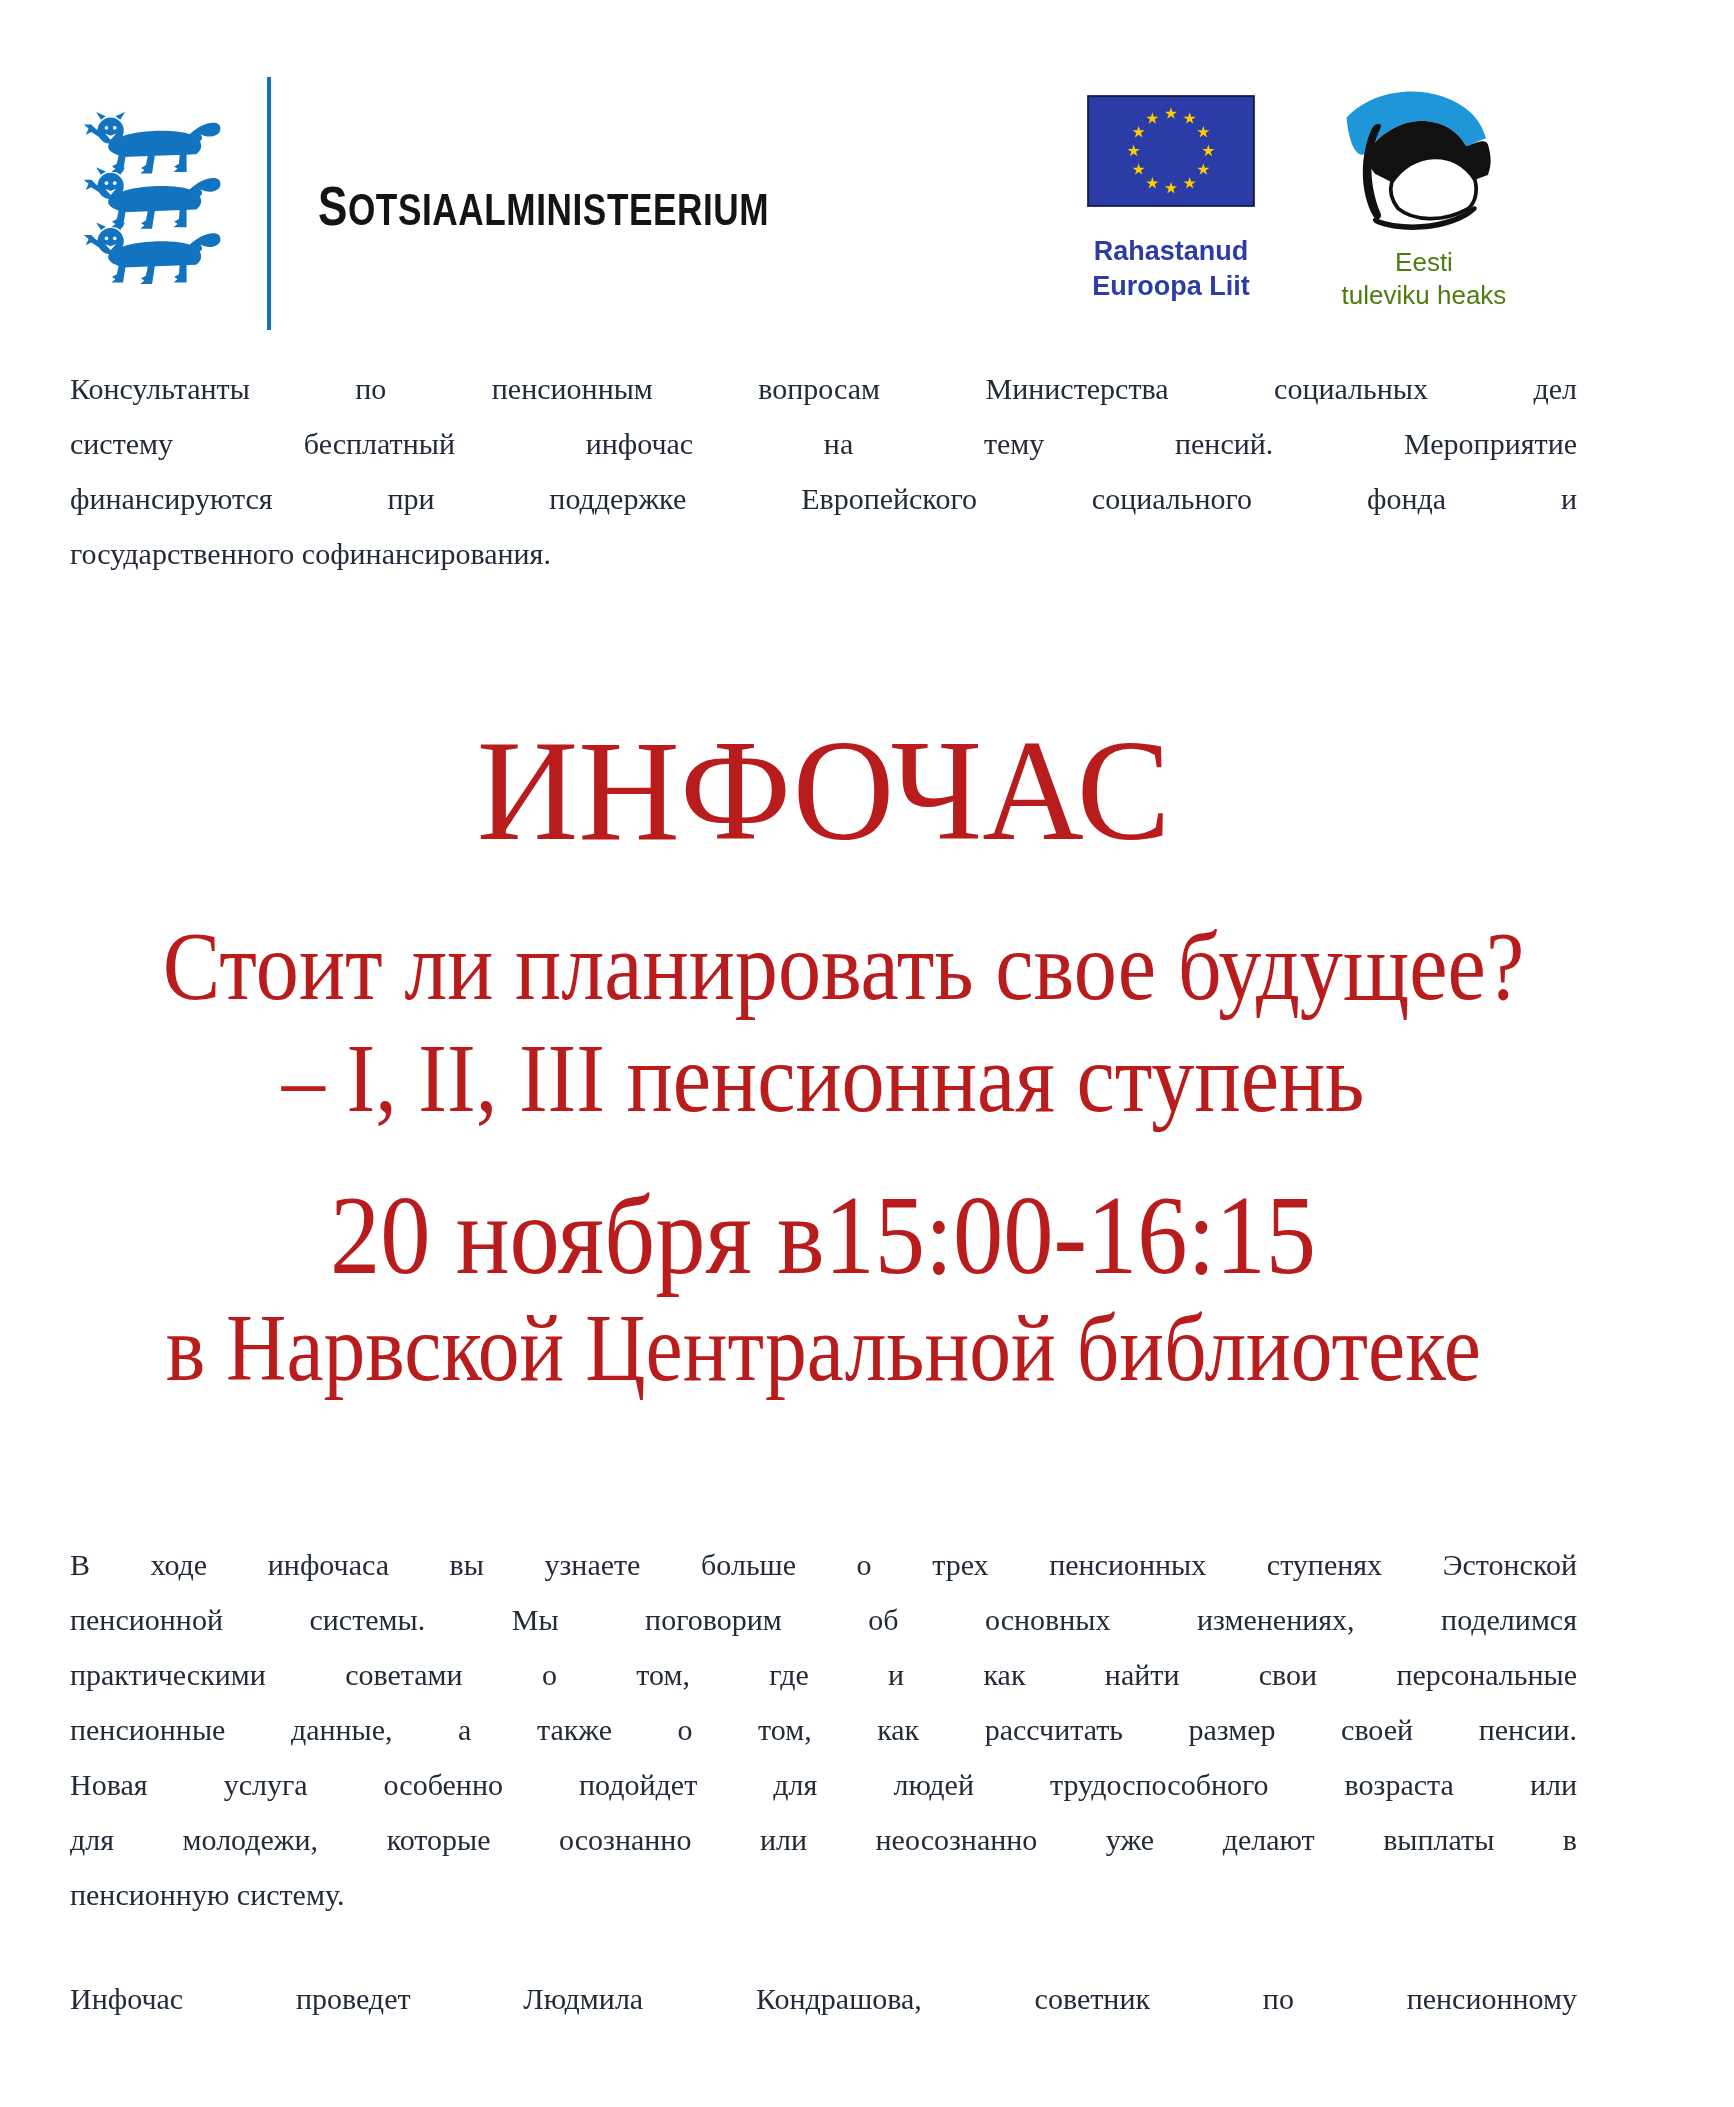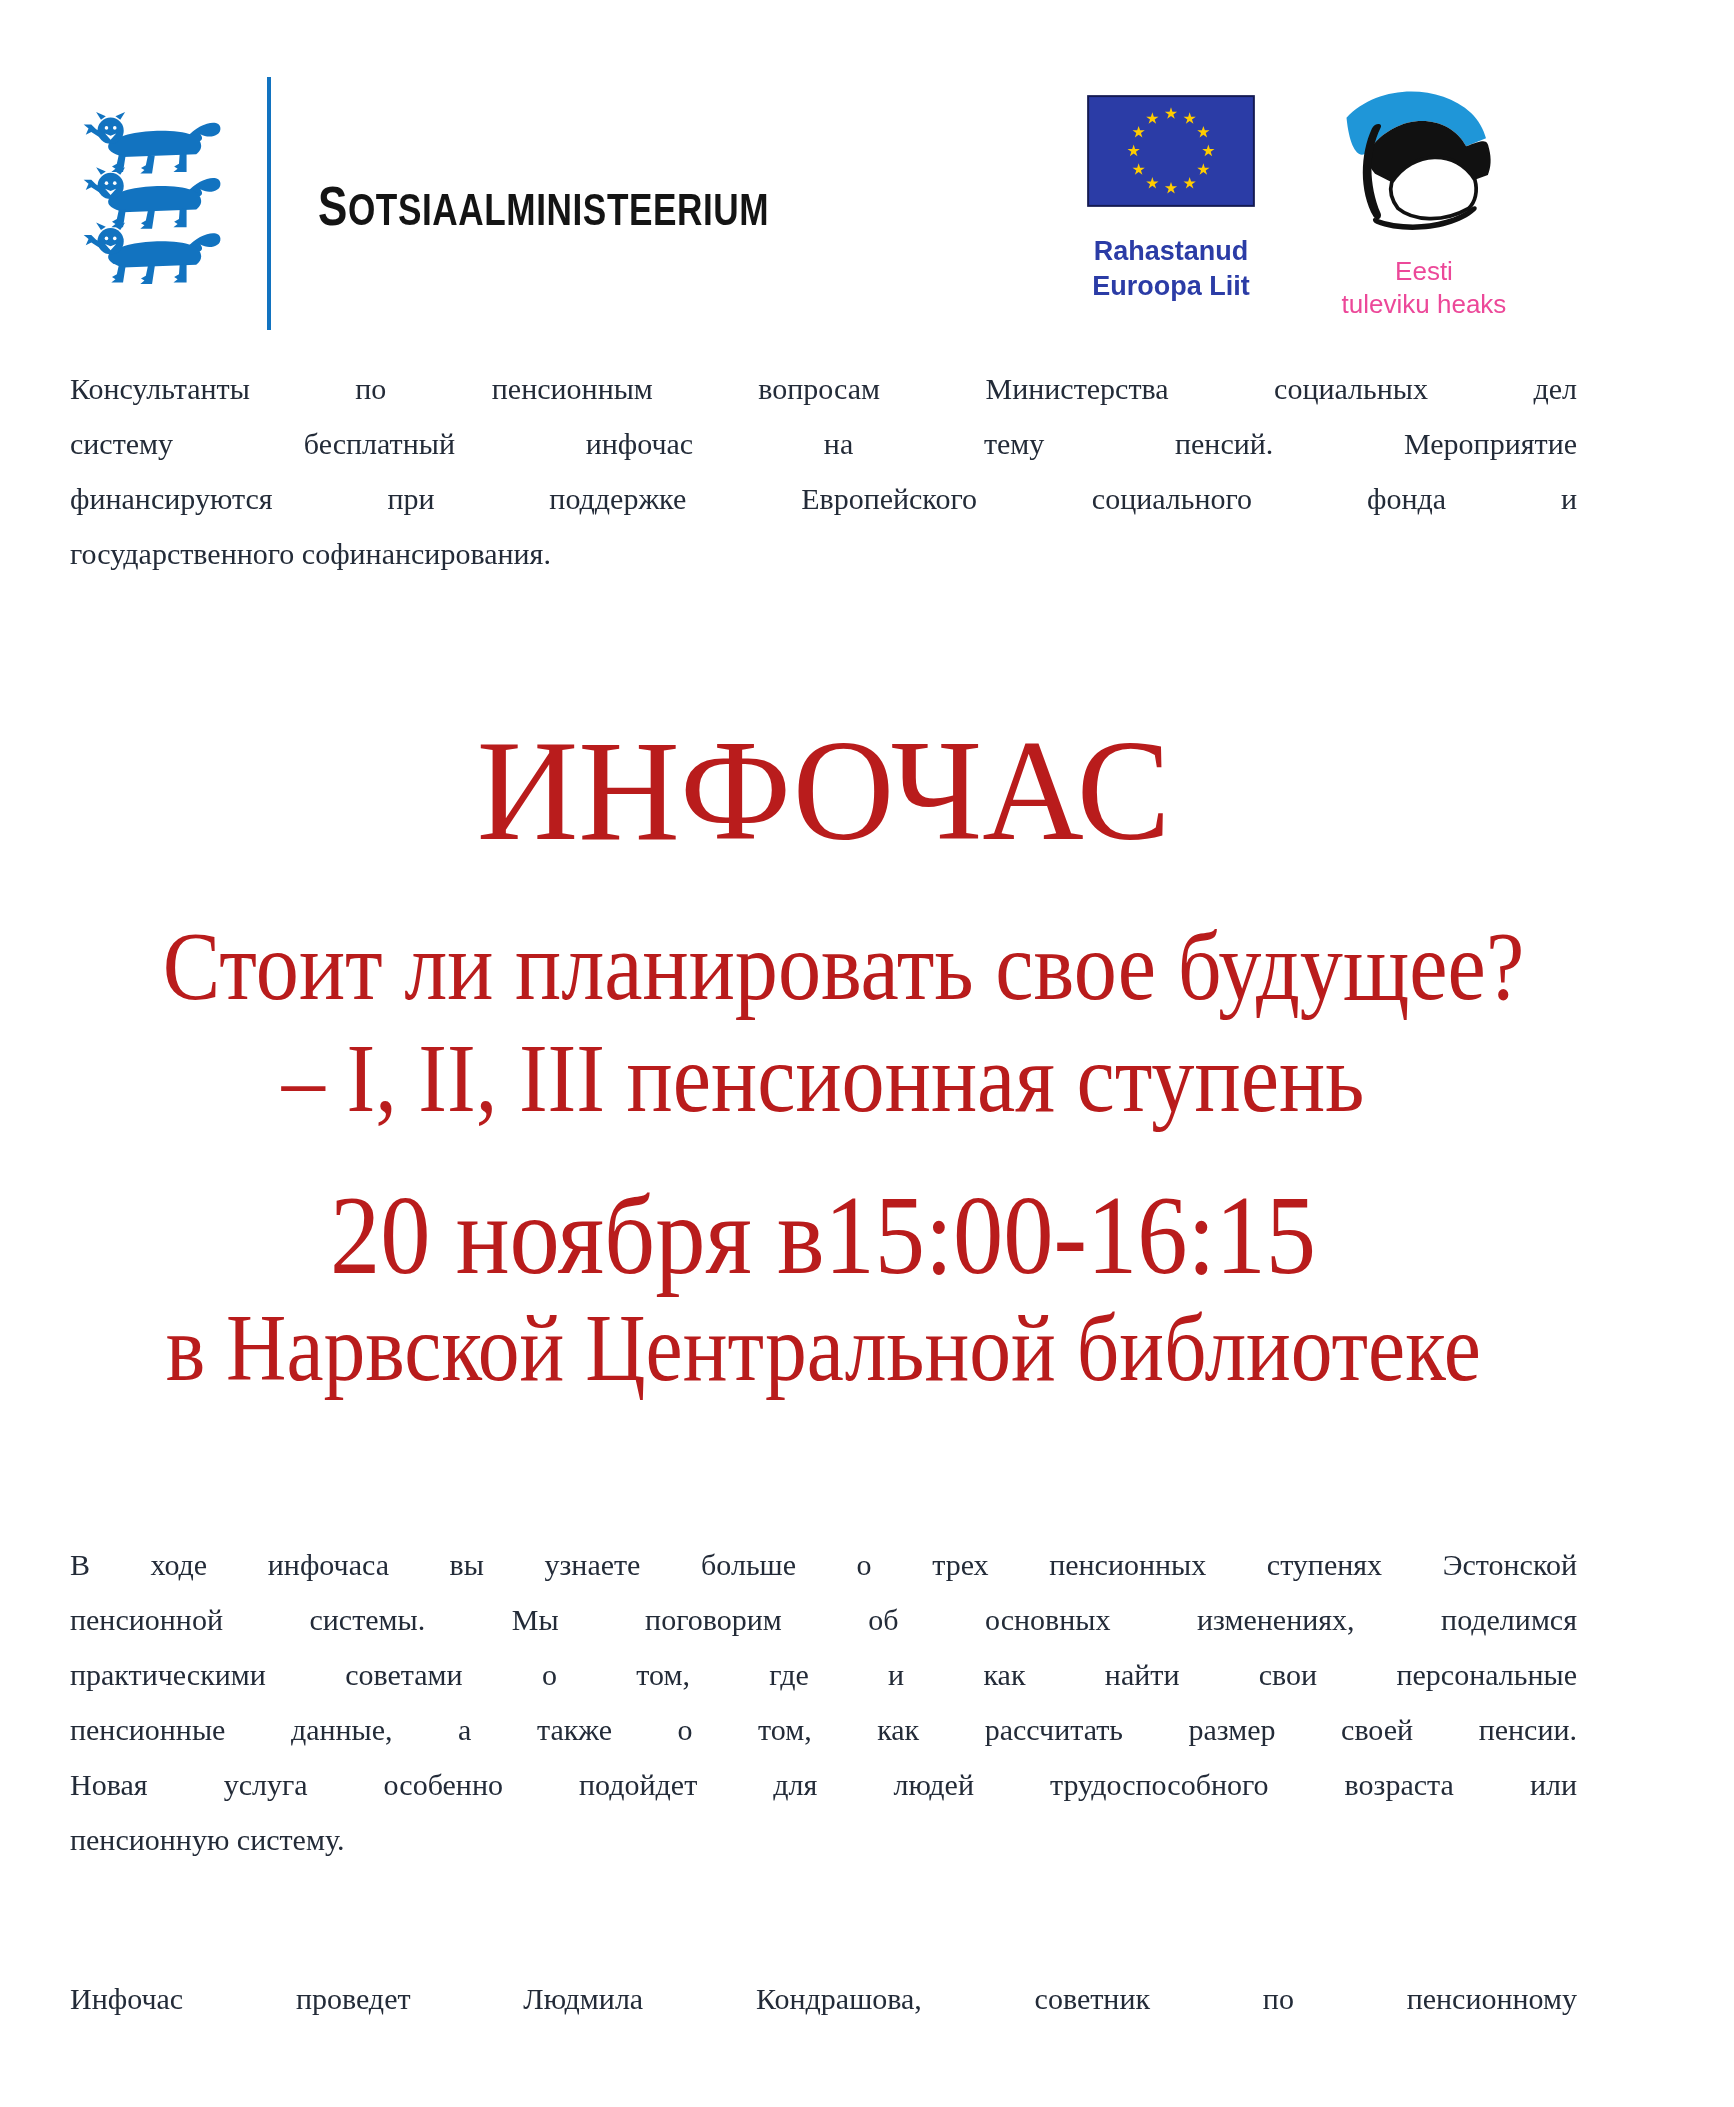--- a/index.html
+++ b/index.html
@@ -26,23 +26,23 @@
   .eu-block{position:absolute;left:1080px;top:89px;width:182px;text-align:center;}
   .eu-flag{display:block;margin:0 auto;width:168px;height:124px;}
   .eu-caption{
     margin-top:20.7px;
     font-family:"Liberation Sans","DejaVu Sans",sans-serif;
     font-weight:700;color:#2b3ca6;font-size:27px;line-height:35px;
   }
   .ee-block{position:absolute;left:1317px;top:77px;width:214px;text-align:center;}
   .ee-swoosh{display:block;margin:0 auto;width:186px;height:166px;}
   .ee-caption{
-    margin-top:12px;
+    margin-top:3px;
     font-family:"Liberation Sans","DejaVu Sans",sans-serif;
-    font-weight:400;color:#ec4899;font-size:26px;line-height:32.5px;
+    font-weight:400;color:#4d7c0f;font-size:26px;line-height:32.5px;
   }
   
   .para{position:absolute;left:70px;width:1507px;font-size:30px;line-height:55px;}
   .para .ln{text-align:justify;text-align-last:justify;white-space:normal;}
   .para .ln.last{text-align:left;text-align-last:left;}
   #intro{top:361px;}
   #body-par{top:1537px;}
   #contact-par{top:1971px;}
   
   .navy{color:#b91c1c;}
@@ -152,20 +152,21 @@
   <div id="ev-loc" class="center-wrap navy">
     <span class="condx">в Нарвской Центральной библиотеке</span>
   </div>
 
   <div id="body-par" class="para">
     <div class="ln">В ходе инфочаса вы узнаете больше о трех пенсионных ступенях Эстонской</div>
     <div class="ln">пенсионной системы. Мы поговорим об основных изменениях, поделимся</div>
     <div class="ln">практическими советами о том, где и как найти свои персональные</div>
     <div class="ln">пенсионные данные, а также о том, как рассчитать размер своей пенсии.</div>
     <div class="ln">Новая услуга особенно подойдет для людей трудоспособного возраста или</div>
+    <div class="ln">для молодежи, которые осознанно или неосознанно уже делают выплаты в</div>
     <div class="ln last">пенсионную систему.</div>
   </div>
 
   <div id="contact-par" class="para">
     <div class="ln">Инфочас проведет Людмила Кондрашова, советник по пенсионному</div>
   </div>
 
 </div>
 
 

